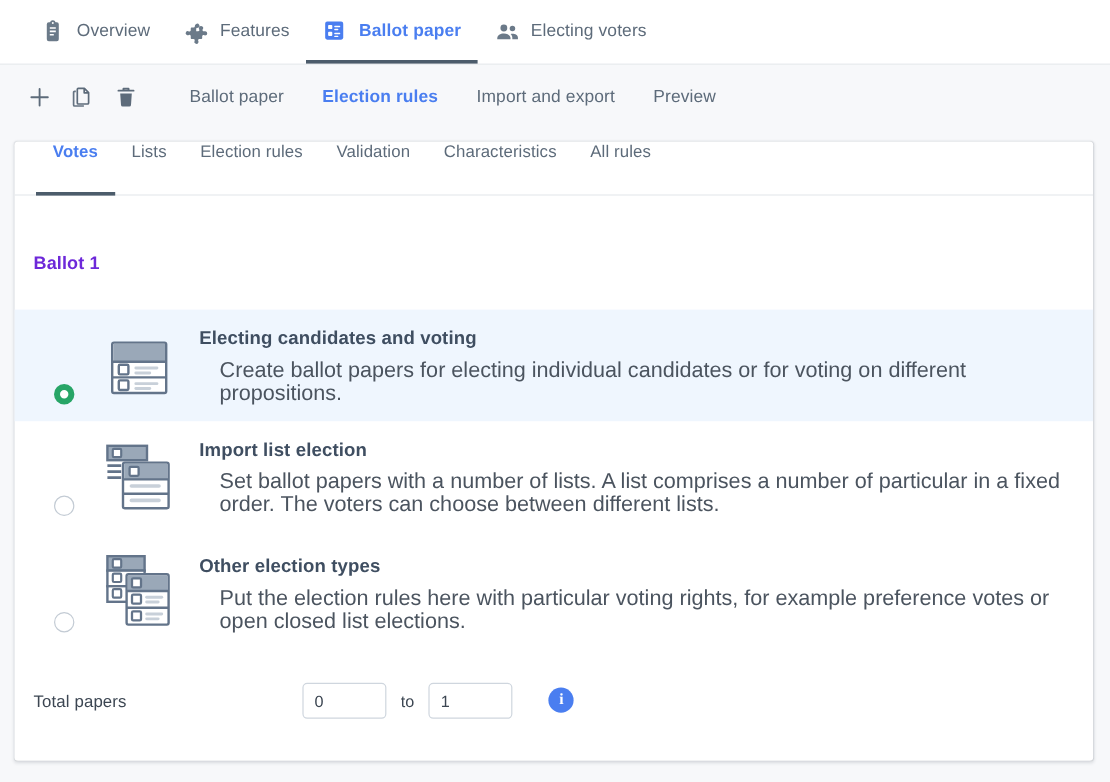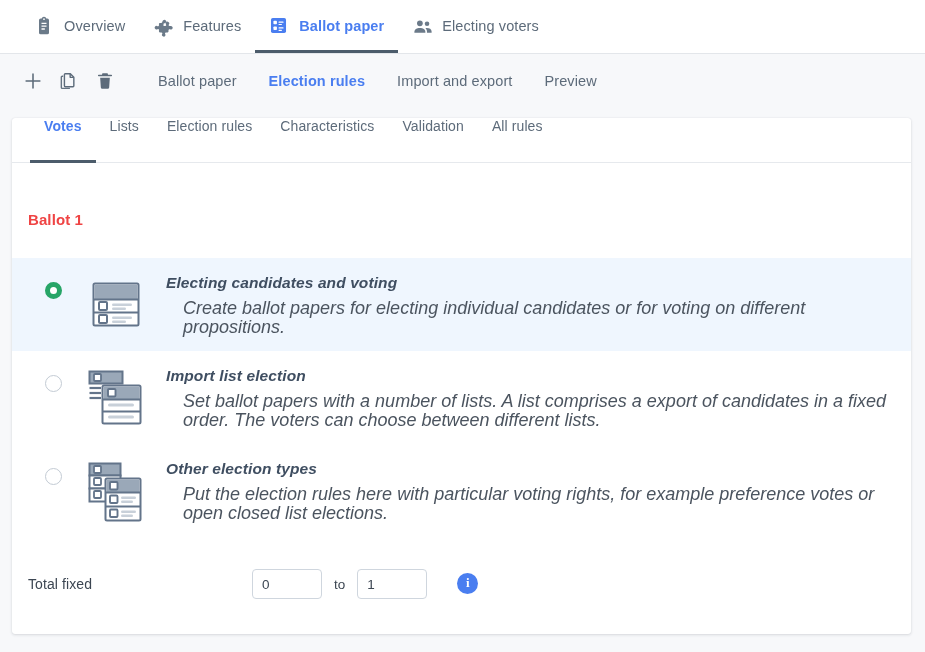--- a/index.html
+++ b/index.html
@@ -105,34 +105,33 @@
     position: absolute;
     left: 0; right: 0; bottom: -1px;
     height: 3px;
     background: #4c5c6b;
   }
 
   .card-body { padding: 0; }
   .ballot-title {
     font-size: 15px;
     font-weight: 700;
-    color: #ef4444;
+    color: #6d28d9;
     padding: 48px 0 0 16px;
     letter-spacing: .1px;
   }
 
   
   .options { margin-top: 30px; }
   .option {
     display: flex;
-    align-items: flex-start;
+    align-items: flex-end;
     padding: 14px 16px 14px 16px;
     min-height: 78px;
     cursor: pointer;
-    font-style: italic;
   }
   .option.selected { background: #eff6fe; }
   .radio {
     width: 17px; height: 17px;
     border-radius: 50%;
     border: 1.6px solid #c3cbd4;
     background: #fff;
     flex: 0 0 auto;
     margin: 10px 26px 0 17px;
     position: relative;
@@ -294,22 +293,22 @@
       <div class="toolbar-link">Preview</div>
     </div>
   </div>
 
   <div class="card">
 
     <div class="tabs">
       <div class="tab active">Votes</div>
       <div class="tab">Lists</div>
       <div class="tab">Election rules</div>
+      <div class="tab">Validation</div>
       <div class="tab">Characteristics</div>
-      <div class="tab">Validation</div>
       <div class="tab">All rules</div>
     </div>
 
     <div class="card-body">
 
       <div class="ballot-title">Ballot 1</div>
 
       <div class="options">
 
         <div class="option selected">
@@ -349,21 +348,21 @@
               <rect x="15.5" y="18.5" width="36" height="13" fill="#9aa8b8"></rect>
               <line x1="14.5" y1="31.5" x2="52.5" y2="31.5" stroke="#63748a" stroke-width="2"></line>
               <line x1="14.5" y1="43.5" x2="52.5" y2="43.5" stroke="#63748a" stroke-width="2"></line>
               <rect x="20" y="21" width="7.5" height="7.5" rx="1" fill="#ffffff" stroke="#63748a" stroke-width="1.9"></rect>
               <rect x="20" y="35.5" width="26" height="3" rx="1.5" fill="#c8d0d9"></rect>
               <rect x="20" y="47.5" width="26" height="3" rx="1.5" fill="#c8d0d9"></rect>
             </svg>
           </div>
           <div class="opt-text">
             <div class="opt-title">Import list election</div>
-            <div class="opt-desc">Set ballot papers with a number of lists. A list comprises a export of candidates in a fixed order. The voters can choose between different lists.</div>
+            <div class="opt-desc">Set ballot papers with a number of lists. A list comprises a number of particular in a fixed order. The voters can choose between different lists.</div>
           </div>
         </div>
 
         <div class="option">
           <div class="radio"></div>
           <div class="opt-icon">
             <svg width="56" height="66" viewBox="0 0 56 66">
 
               <rect x="1.5" y="2.5" width="31" height="12" fill="#9aa8b8" stroke="#63748a" stroke-width="2"></rect>
               <rect x="6" y="5" width="7" height="7" rx="1" fill="#ffffff" stroke="#63748a" stroke-width="1.8"></rect>
@@ -386,21 +385,21 @@
             </svg>
           </div>
           <div class="opt-text">
             <div class="opt-title">Other election types</div>
             <div class="opt-desc">Put the election rules here with particular voting rights, for example preference votes or open closed list elections.</div>
           </div>
         </div>
       </div>
 
       <div class="totals">
-        <div class="totals-label">Total fixed</div>
+        <div class="totals-label">Total papers</div>
         <input class="num-input" type="text" value="0" style="">
         <span class="to-label">to</span>
         <input class="num-input" type="text" value="1" style="">
         <div class="info-icon">i</div>
       </div>
 
     </div>
   </div>
 </div>
 

